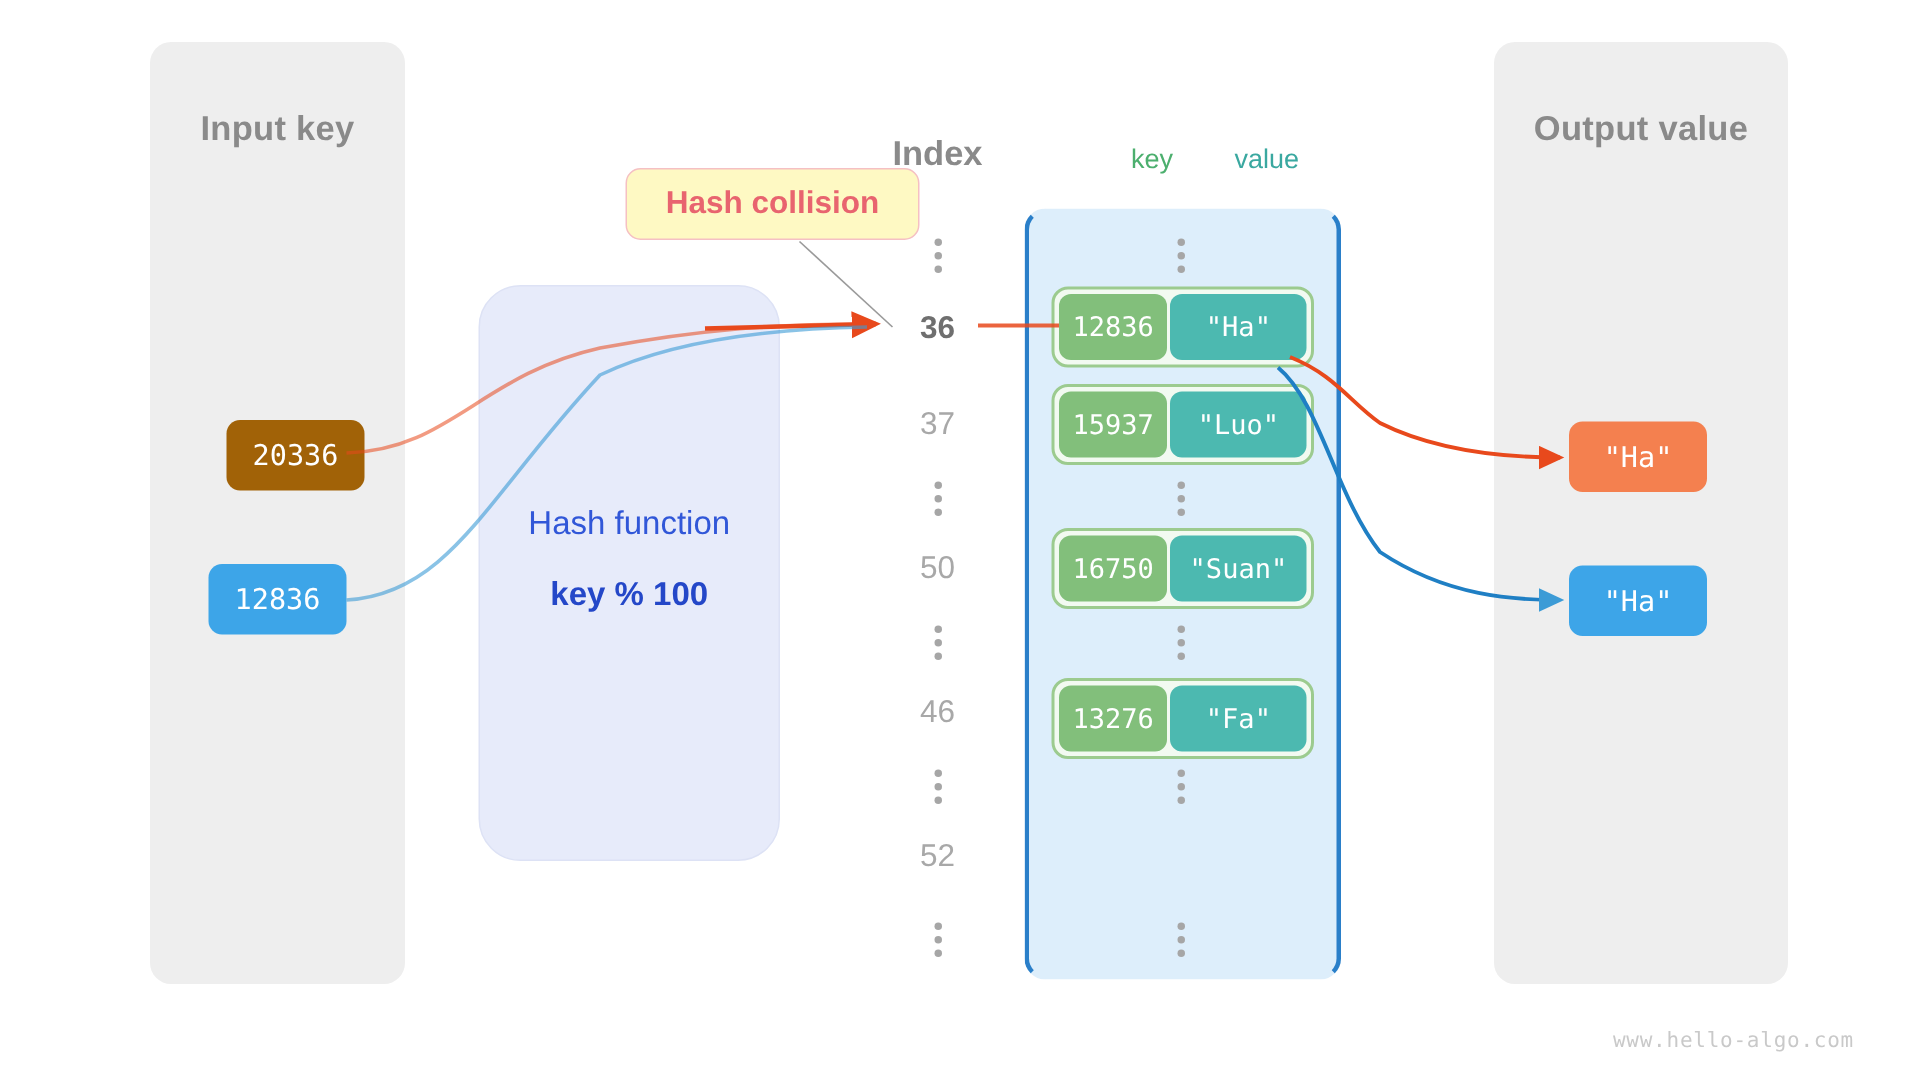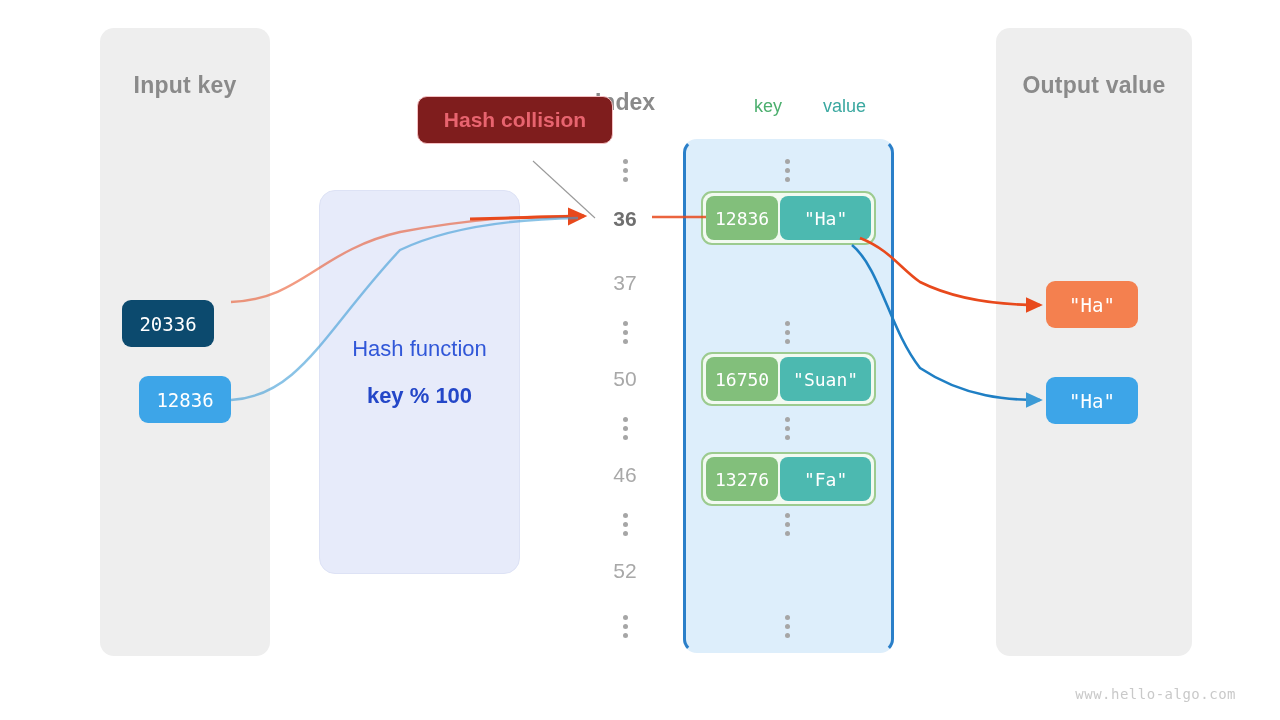--- a/index.html
+++ b/index.html
@@ -45,59 +45,59 @@
     position: absolute;
     font-size: 18px;
     text-align: right;
   }
   #hdr-key   { left: 706px; top: 96px; width: 76px; color: #4caf6e; }
   #hdr-value { left: 790px; top: 96px; width: 76px; color: #3aa8a0; }
 
   
   #hash-collision {
     position: absolute;
-    left: 417px; top: 96px;
+    left: 417px; top: 112px;
     width: 196px; height: 48px;
-    background: #7f1d1d;
+    background: #fef9c3;
     border: 1px solid #f5c0c3;
     border-radius: 10px;
     display: flex; align-items: center; justify-content: center;
     font-size: 21px; font-weight: bold;
     color: #e8646f;
   }
 
   
   #hash-function {
     position: absolute;
     left: 319px; top: 190px;
     width: 201px; height: 384px;
     background: #e7ebfa;
     border: 1px solid #dde2f5;
-    border-radius: 16px;
+    border-radius: 28px;
   }
   #hash-function .hf-line1 {
     position: absolute; top: 145px; width: 100%;
     text-align: center; font-size: 22px; color: #3157d8;
   }
   #hash-function .hf-line2 {
     position: absolute; top: 192px; width: 100%;
     text-align: center; font-size: 22px; font-weight: bold; color: #2447c8;
   }
 
   
   .key-chip {
     position: absolute;
     width: 92px; height: 47px;
     border-radius: 9px;
     display: flex; align-items: center; justify-content: center;
     color: #fff;
     font-family: "DejaVu Sans Mono", monospace;
     font-size: 19px;
   }
-  #input-key-0 { left: 122px; top: 280px; background: #0c4a6e; margin-top: 20px; }
+  #input-key-0 { left: 151px; top: 280px; background: #a16207; }
   #input-key-1 { left: 139px; top: 376px; background: #3da5e8; }
 
   
   .out-chip {
     position: absolute;
     width: 92px; height: 47px;
     border-radius: 9px;
     display: flex; align-items: center; justify-content: center;
     color: #fff;
     font-family: "DejaVu Sans Mono", monospace;
@@ -238,20 +238,24 @@
       <span></span>
       <span></span>
       <span></span>
     </div>
 
   <div id="array-container"></div>
 
   <div class="cell" style="top:191px">
     <div class="cell-key">12836</div>
     <div class="cell-val">"Ha"</div>
+  </div>
+  <div class="cell" style="top:256px">
+    <div class="cell-key">15937</div>
+    <div class="cell-val">"Luo"</div>
   </div>
   <div class="cell" style="top:352px">
     <div class="cell-key">16750</div>
     <div class="cell-val">"Suan"</div>
   </div>
   <div class="cell" style="top:452px">
     <div class="cell-key">13276</div>
     <div class="cell-val">"Fa"</div>
   </div>
 

